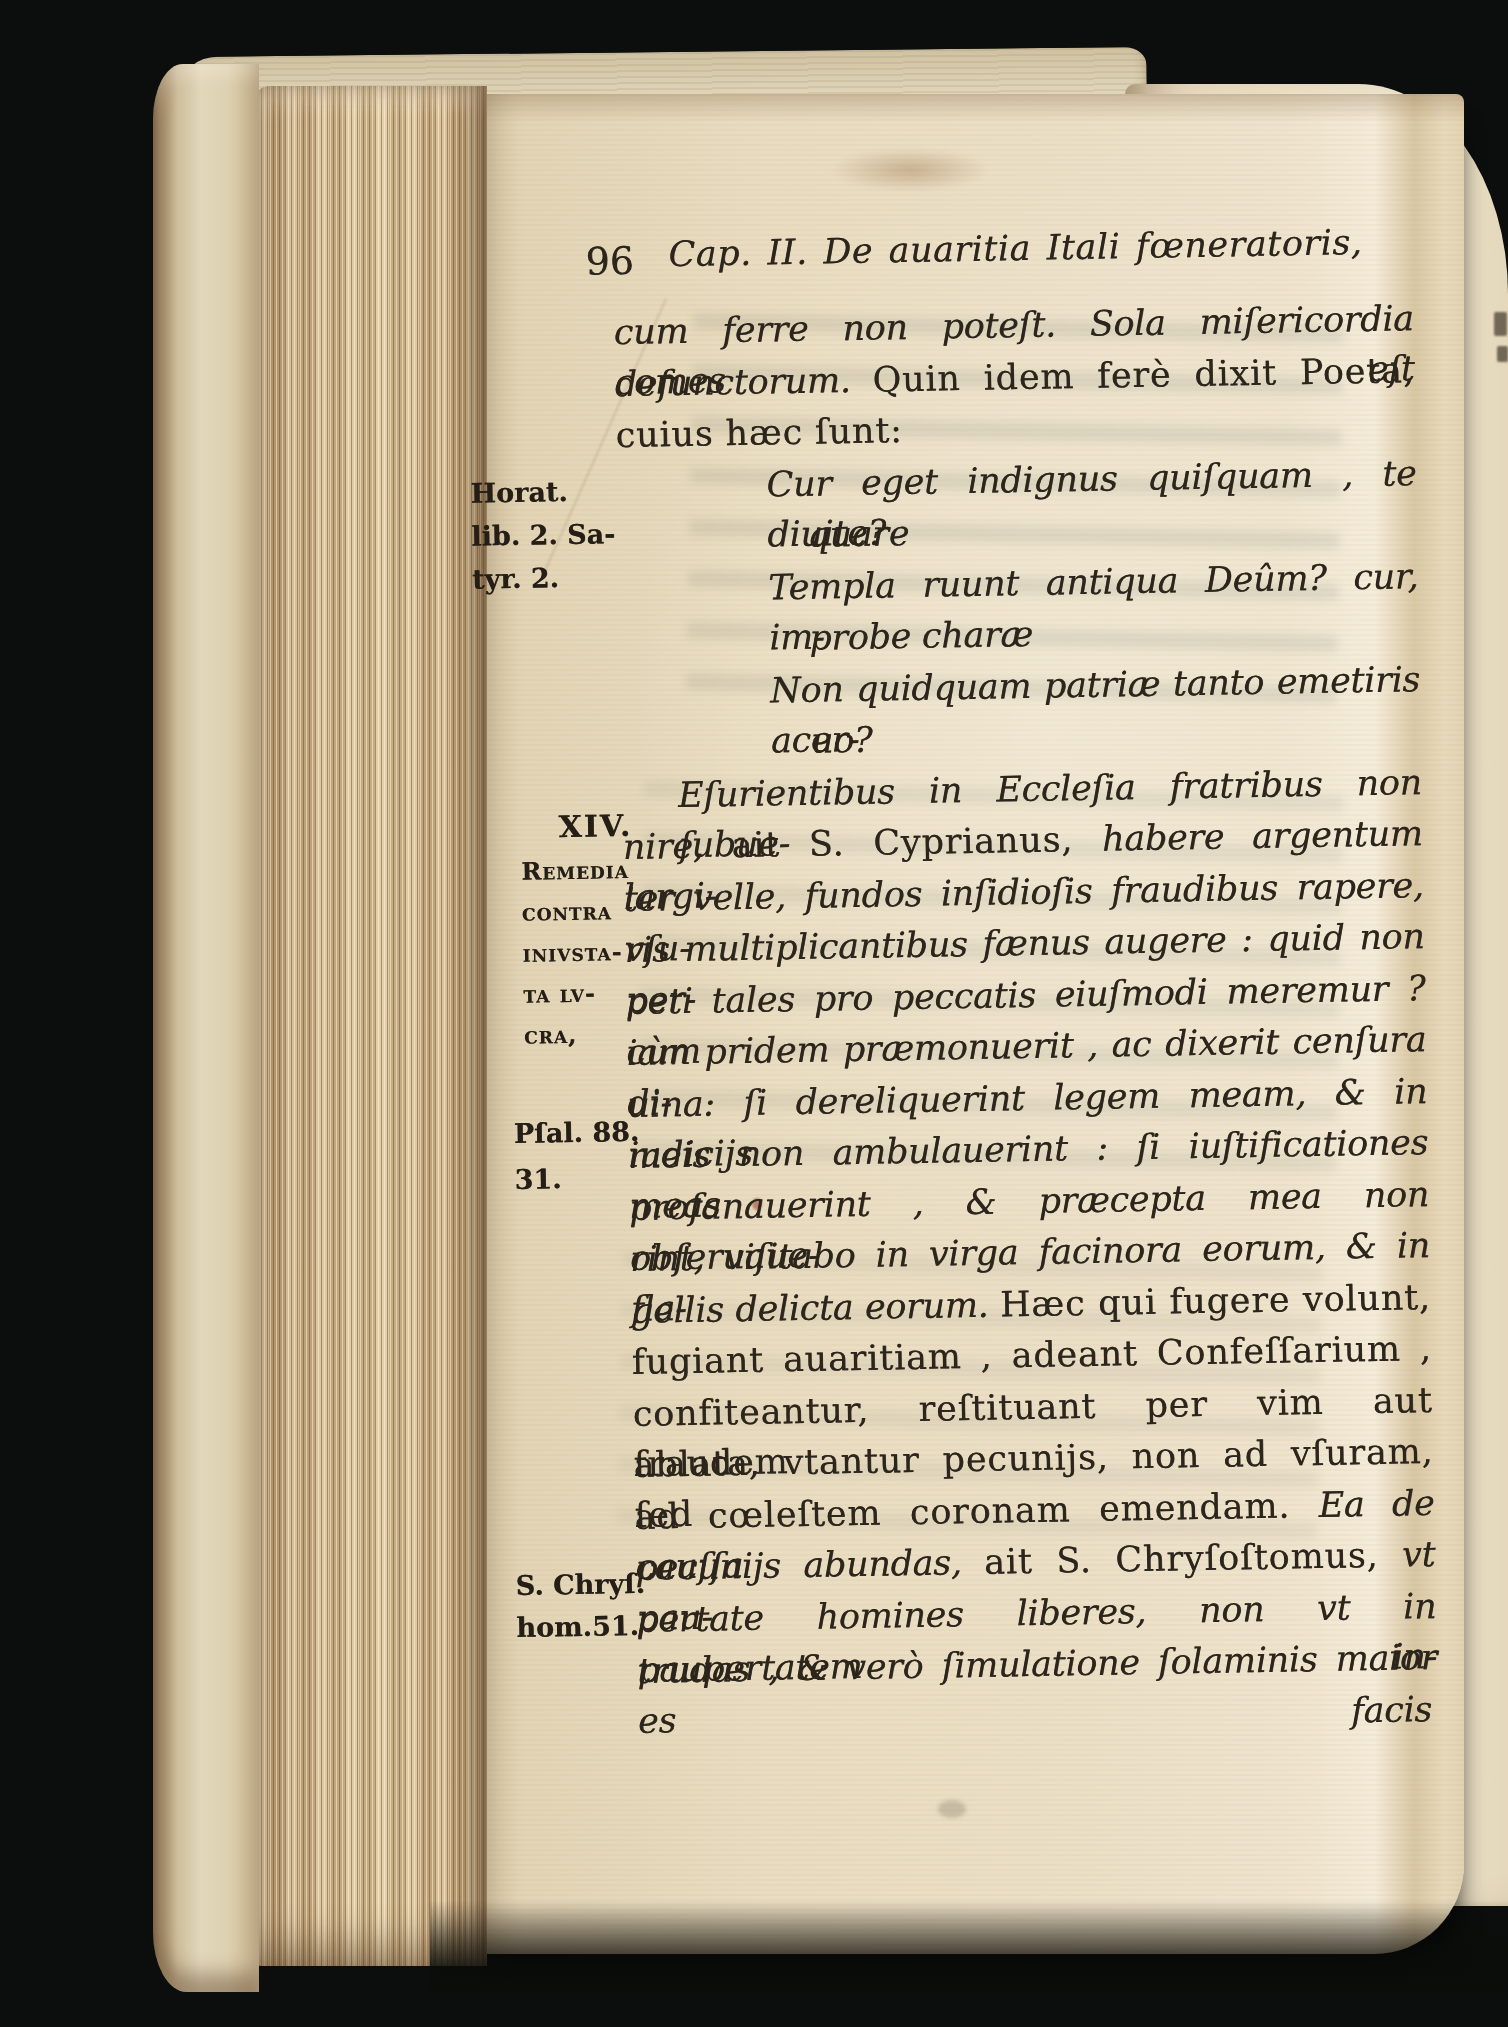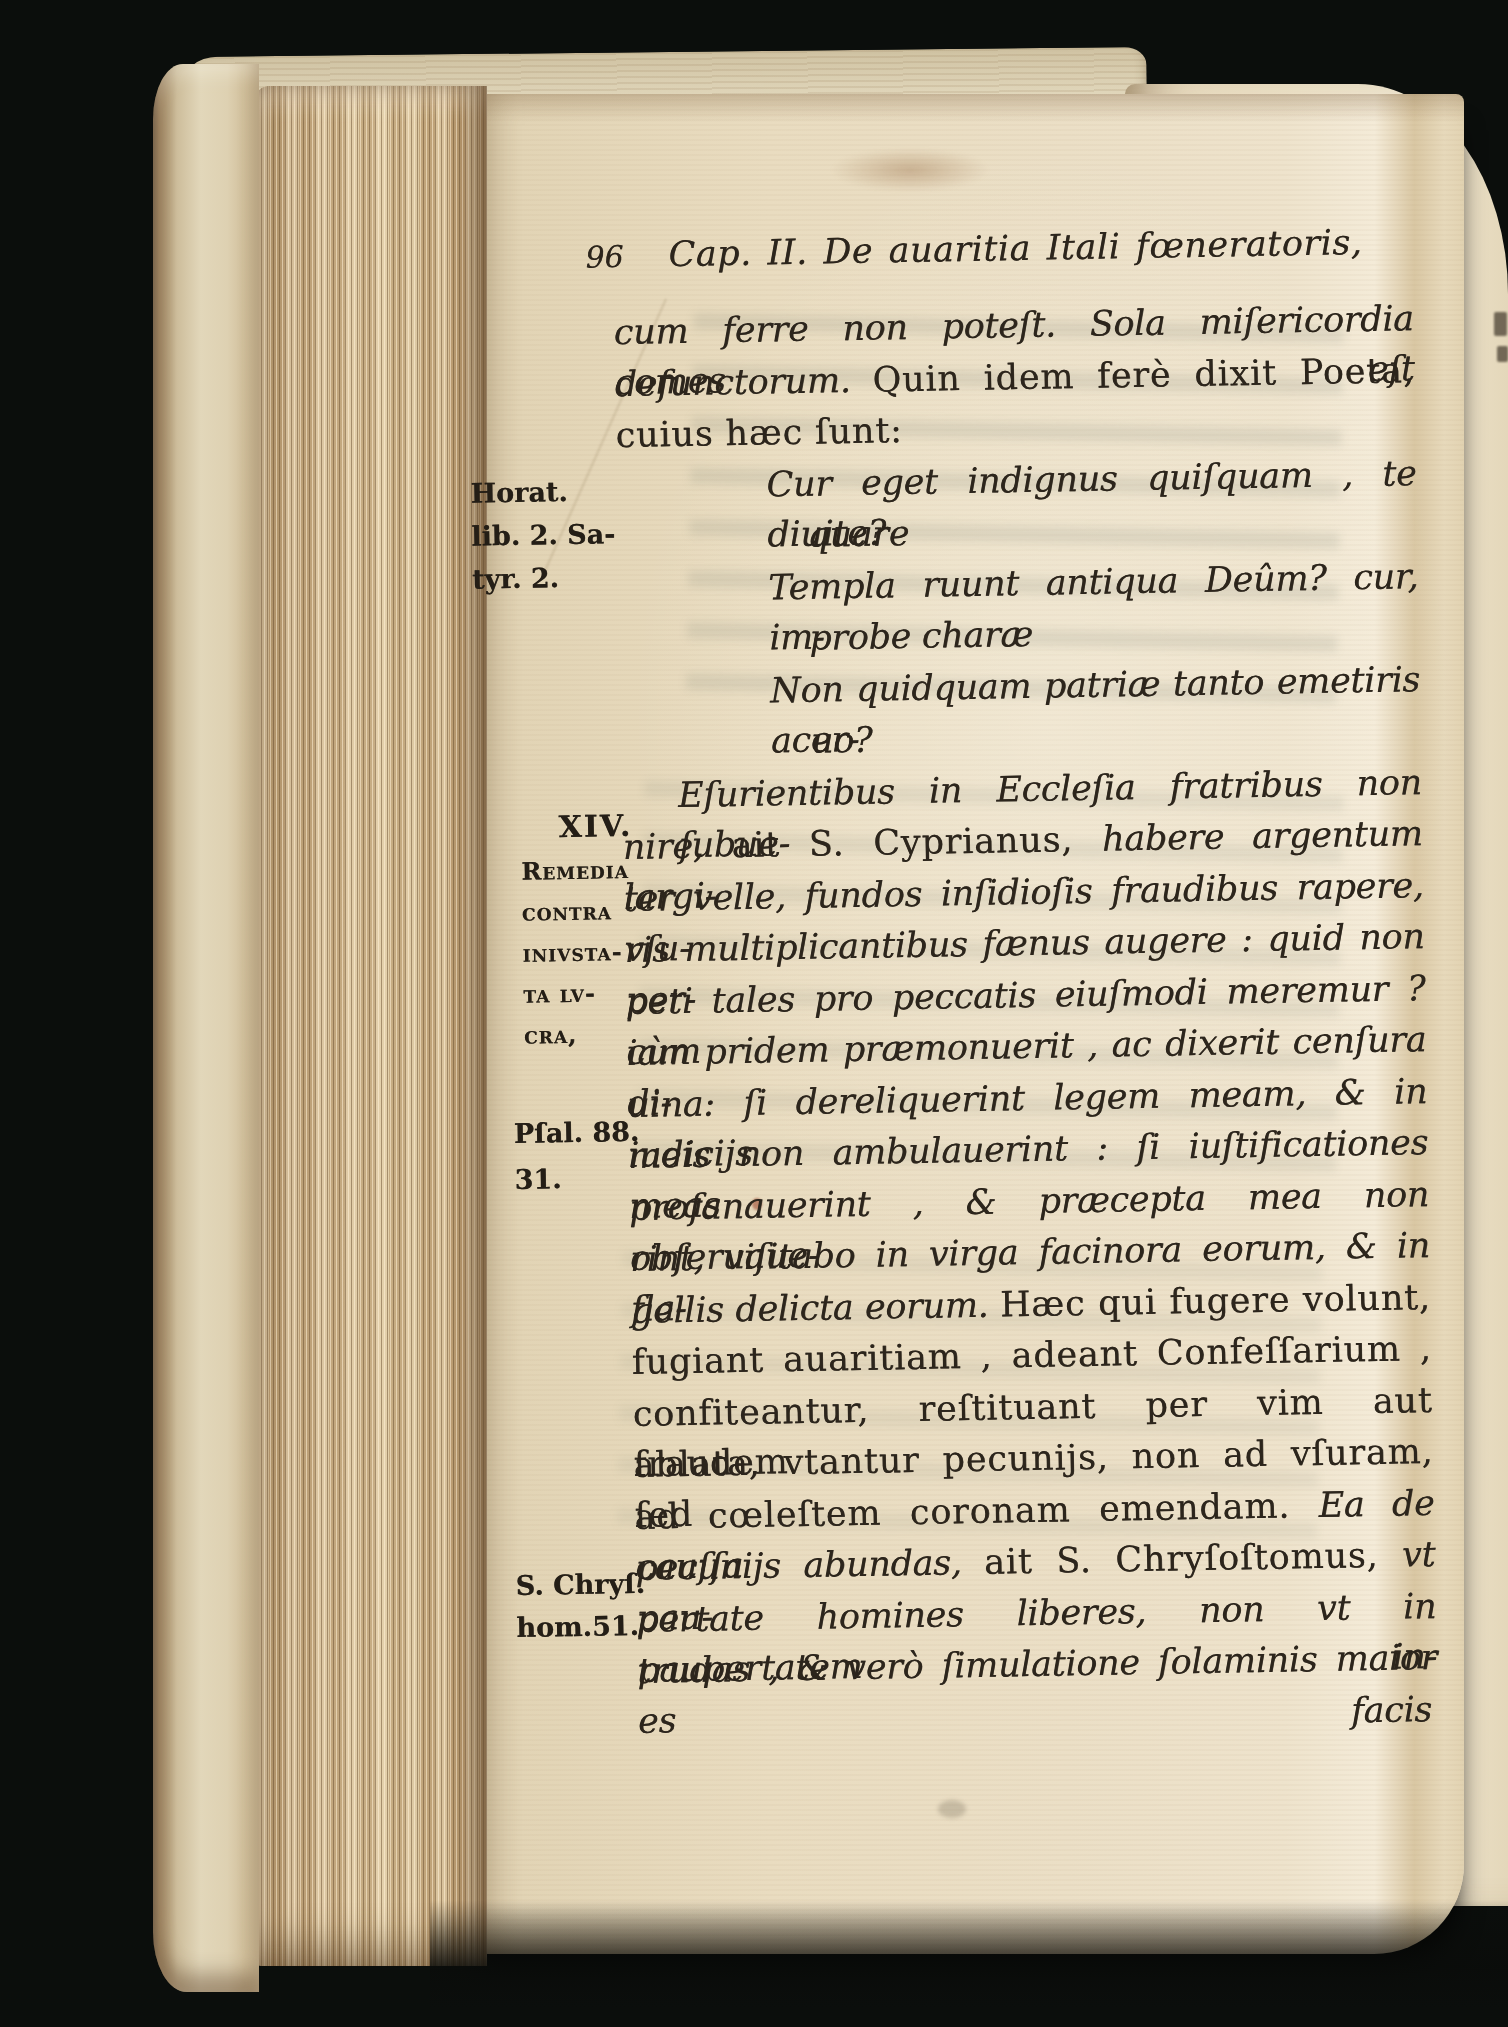--- a/index.html
+++ b/index.html
@@ -72,21 +72,21 @@
     background:rgba(140,115,80,.25);transform:rotate(24deg);filter:blur(1px);}
   .edge-mark{position:absolute;background:#564c3d;border-radius:2px;filter:blur(1.2px);opacity:.8;}
   .edge-mark-1{left:1494px;top:312px;width:13px;height:24px;}
   .edge-mark-2{left:1497px;top:346px;width:11px;height:16px;}
   
   .text-block{
     position:absolute;left:450px;top:228px;width:1010px;height:1570px;
     transform:rotate(-1deg);transform-origin:0 0;
     color:#2c251c;text-shadow:.3px 0 .3px rgba(44,37,28,.75);
   }
-  .pgnum{position:absolute;left:135px;top:14px;font-size:30px;font-style:italic;}
+  .pgnum{position:absolute;left:135px;top:14px;font-size:38px;}
   .r-title{position:absolute;left:218px;top:10px;font-size:35px;font-style:italic;
     letter-spacing:.5px;word-spacing:4px;white-space:nowrap;}
   .lines{position:absolute;left:162px;top:82px;width:800px;}
   .line{height:51.5px;line-height:50px;font-size:35px;}
   .it{font-style:italic;letter-spacing:-.3px;}
   .ro{font-style:normal;letter-spacing:.8px;}
   .j{text-align:justify;text-align-last:justify;}
   .v{padding-left:150px;}
   .v2{padding-left:190px;text-align:left;text-align-last:left;}
   .p{padding-left:56px;}

